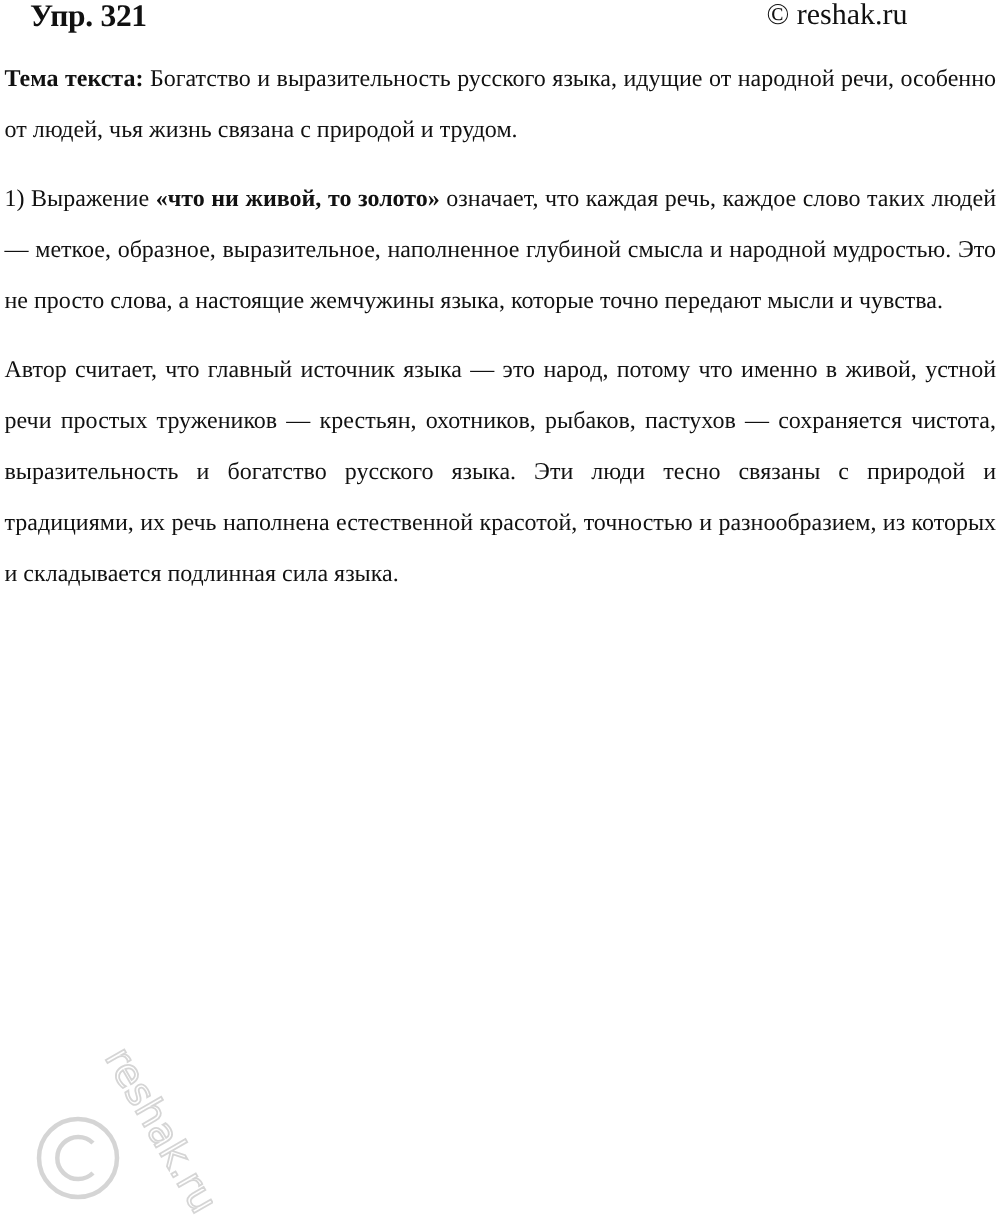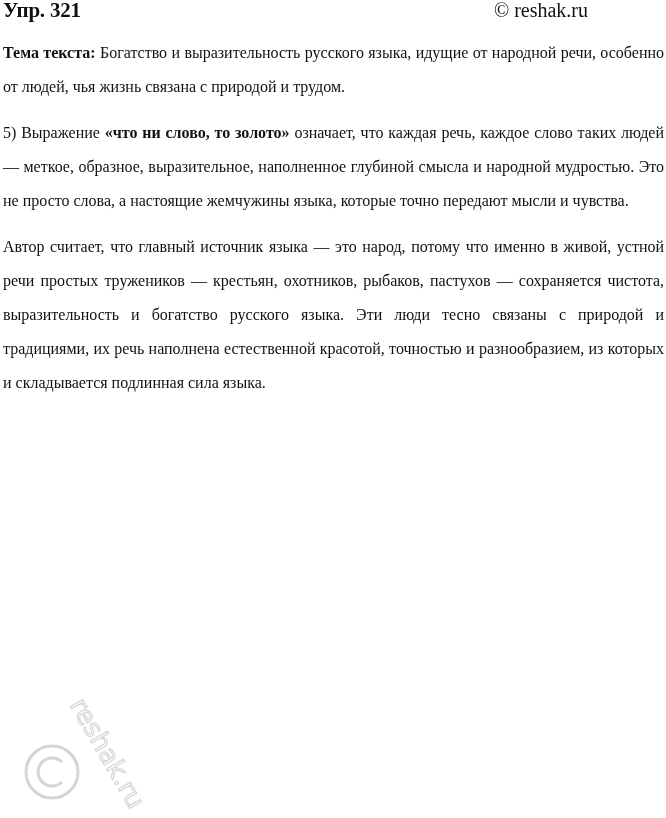--- a/index.html
+++ b/index.html
@@ -11,21 +11,21 @@
       width: 666px;
       height: 818px;
       overflow: hidden;
       position: relative;
       font-family: "Liberation Serif", "DejaVu Serif", serif;
       color: #111111;
     }
     .header {
       position: absolute;
       top: 0;
-      left: 0;
+      left: 17px;
       width: 590px;
       height: 28px;
     }
     .exercise-title {
       position: absolute;
       left: 3px;
       top: -4px;
       font-weight: bold;
       font-size: 21px;
       line-height: 28px;
@@ -70,21 +70,21 @@
 <div class="header">
   <div class="exercise-title">Упр. 321</div>
   <div class="copyright">© reshak.ru</div>
 </div>
 
 <div class="content">
   <p class="para"><b>Тема текста:</b><span> Богатство и выразительность русского языка, идущие от народной речи, особенно от людей, чья жизнь связана с природой и трудом.</span></p>
 
 
 
-  <p class="para"><span>5) Выражение </span><b>«что ни слово, то золото»</b><span> означает, что каждая речь, каждое слово таких людей — меткое, образное, выразительное, наполненное глубиной смысла и народной мудростью. Это не просто слова, а настоящие жемчужины языка, которые точно передают мысли и чувства.</span></p>
+  <p class="para"><span>1) Выражение </span><b>«что ни живой, то золото»</b><span> означает, что каждая речь, каждое слово таких людей — меткое, образное, выразительное, наполненное глубиной смысла и народной мудростью. Это не просто слова, а настоящие жемчужины языка, которые точно передают мысли и чувства.</span></p>
 
   <p class="para"><span>Автор считает, что главный источник языка — это народ, потому что именно в живой, устной речи простых тружеников — крестьян, охотников, рыбаков, пастухов — сохраняется чистота, выразительность и богатство русского языка. Эти люди тесно связаны с природой и традициями, их речь наполнена естественной красотой, точностью и разнообразием, из которых и складывается подлинная сила языка.</span></p>
 </div>
 
 <div class="watermark">
   <svg width="120" height="140" viewBox="0 0 120 140">
     <circle cx="30" cy="100" r="26" fill="none" stroke="#888" stroke-width="3"></circle>
     <path d="M40 90 A14 14 0 1 0 40 110" fill="none" stroke="#888" stroke-width="3"></path>
     <text x="20" y="40" transform="rotate(60 40 60)" font-family="DejaVu Sans, sans-serif" font-size="26" fill="none" stroke="#888" stroke-width="1.2">reshak.ru</text>
   </svg>

